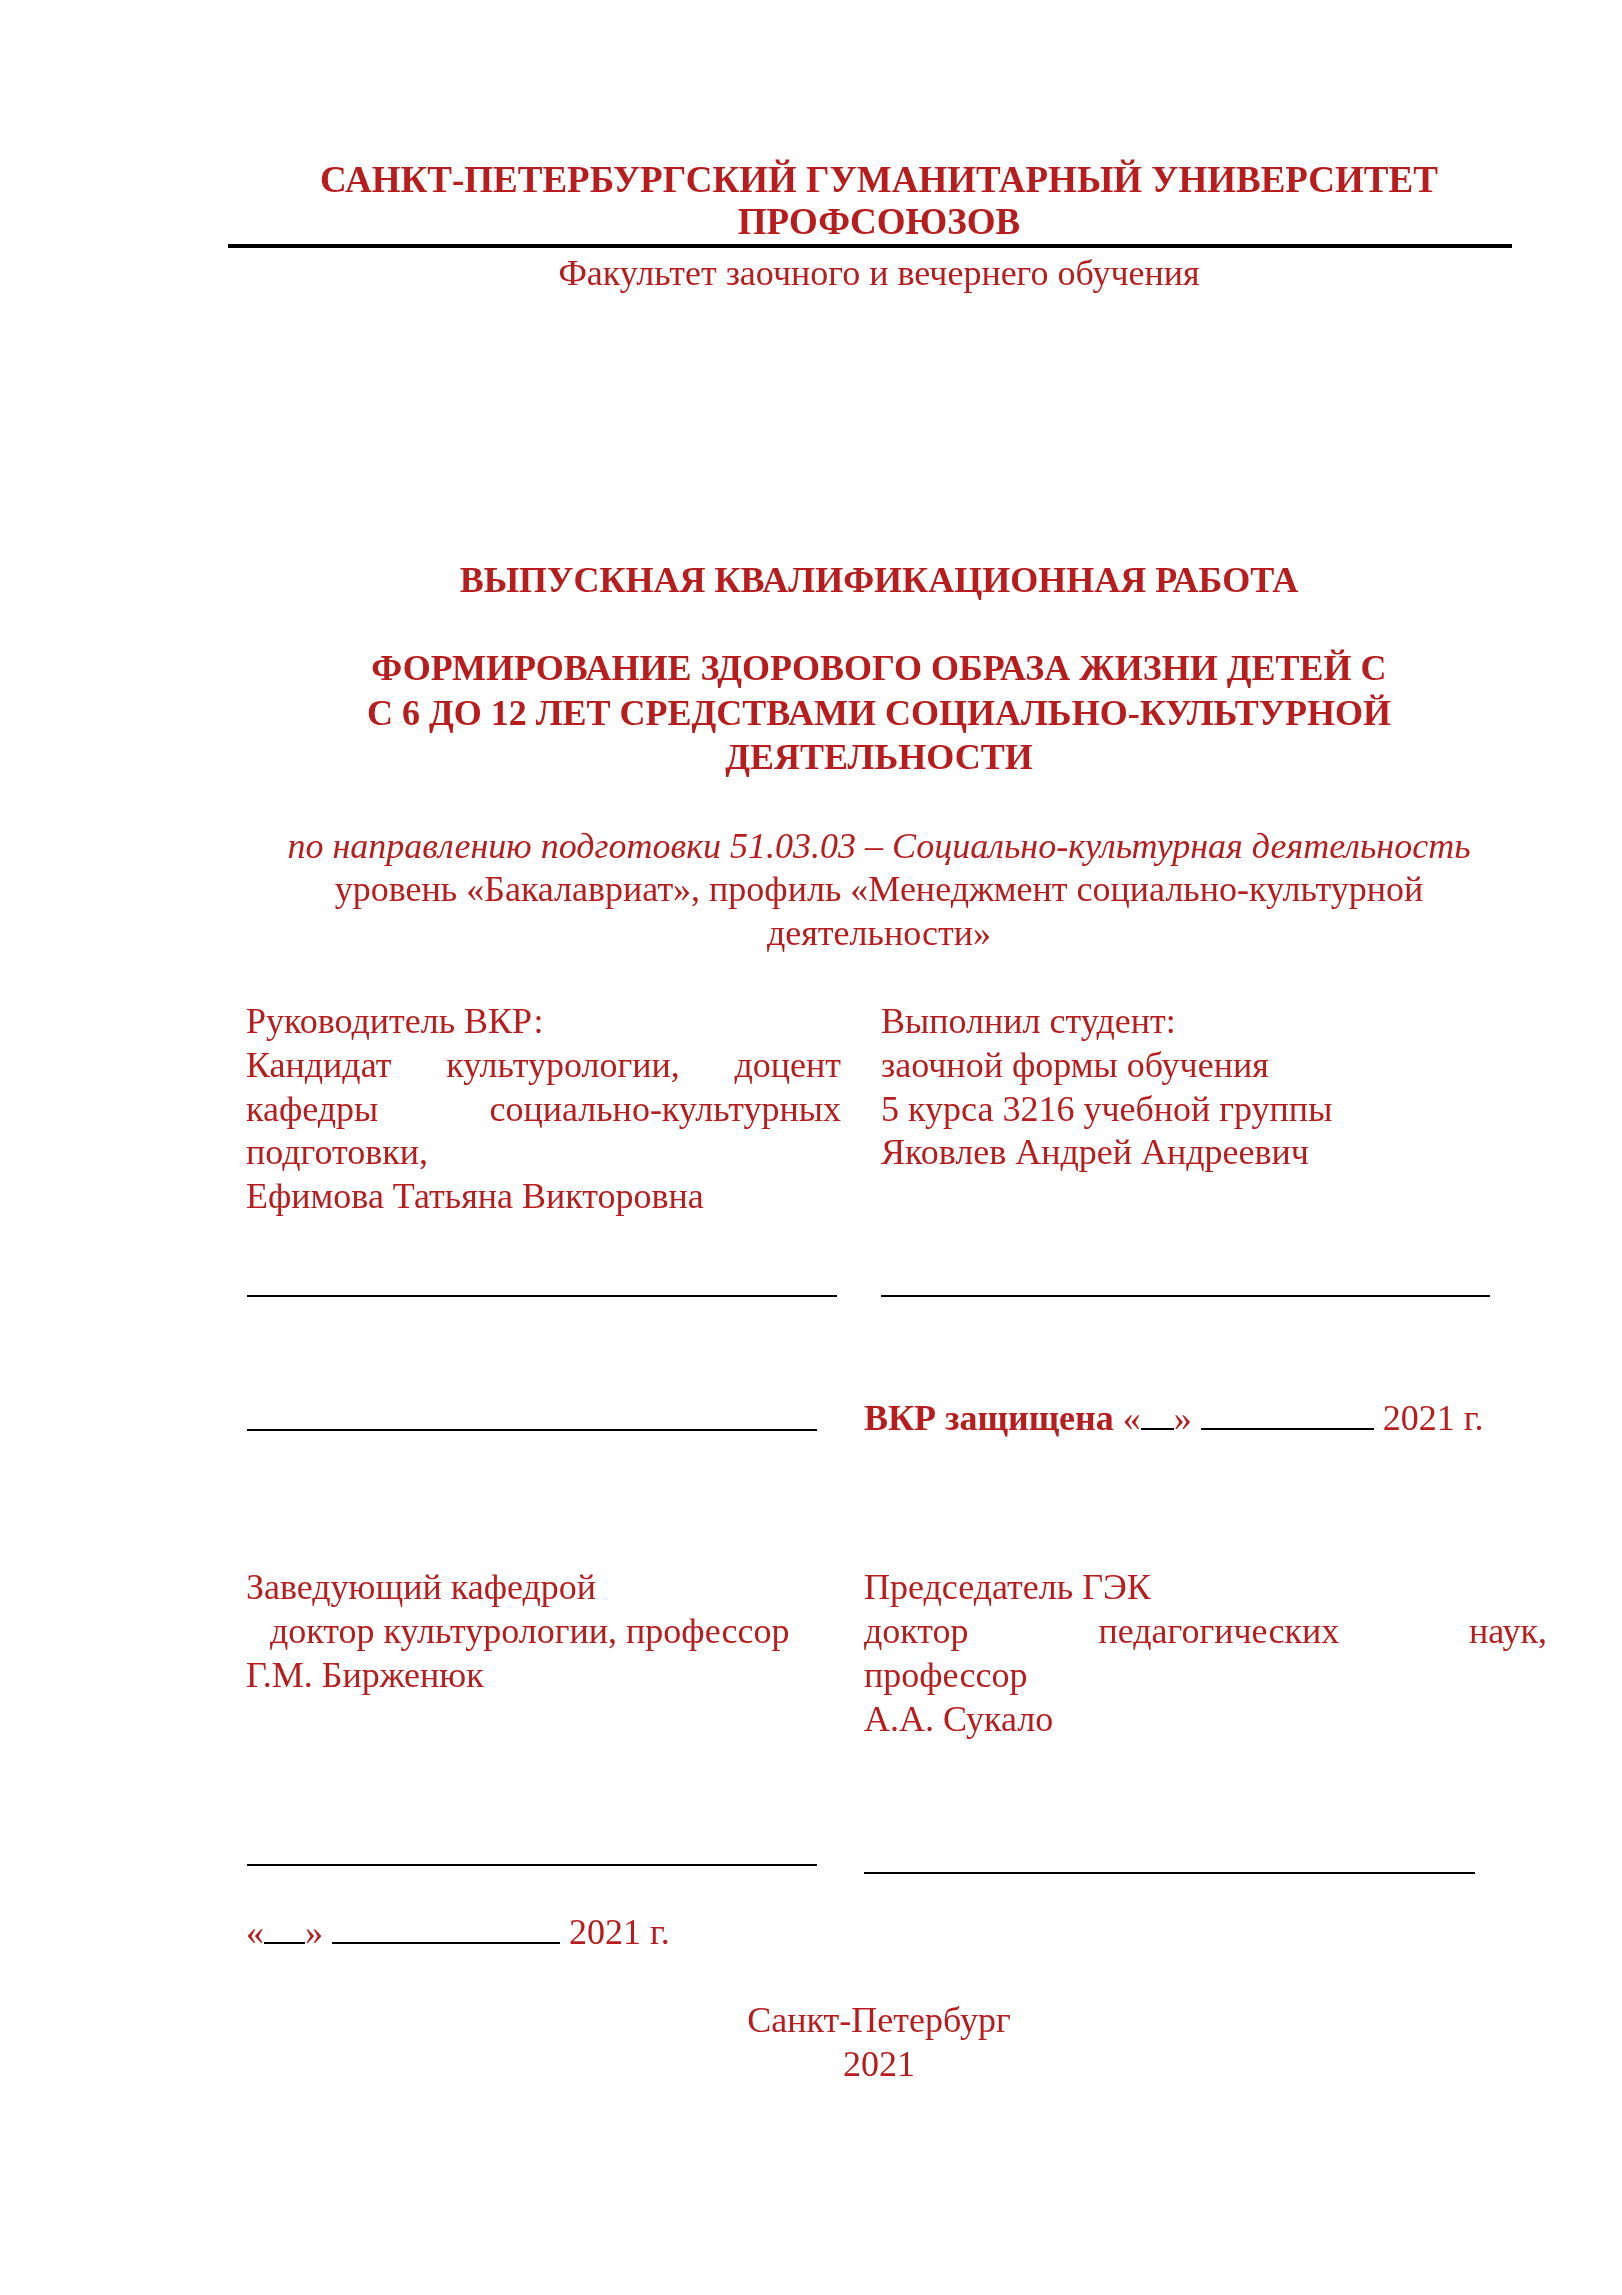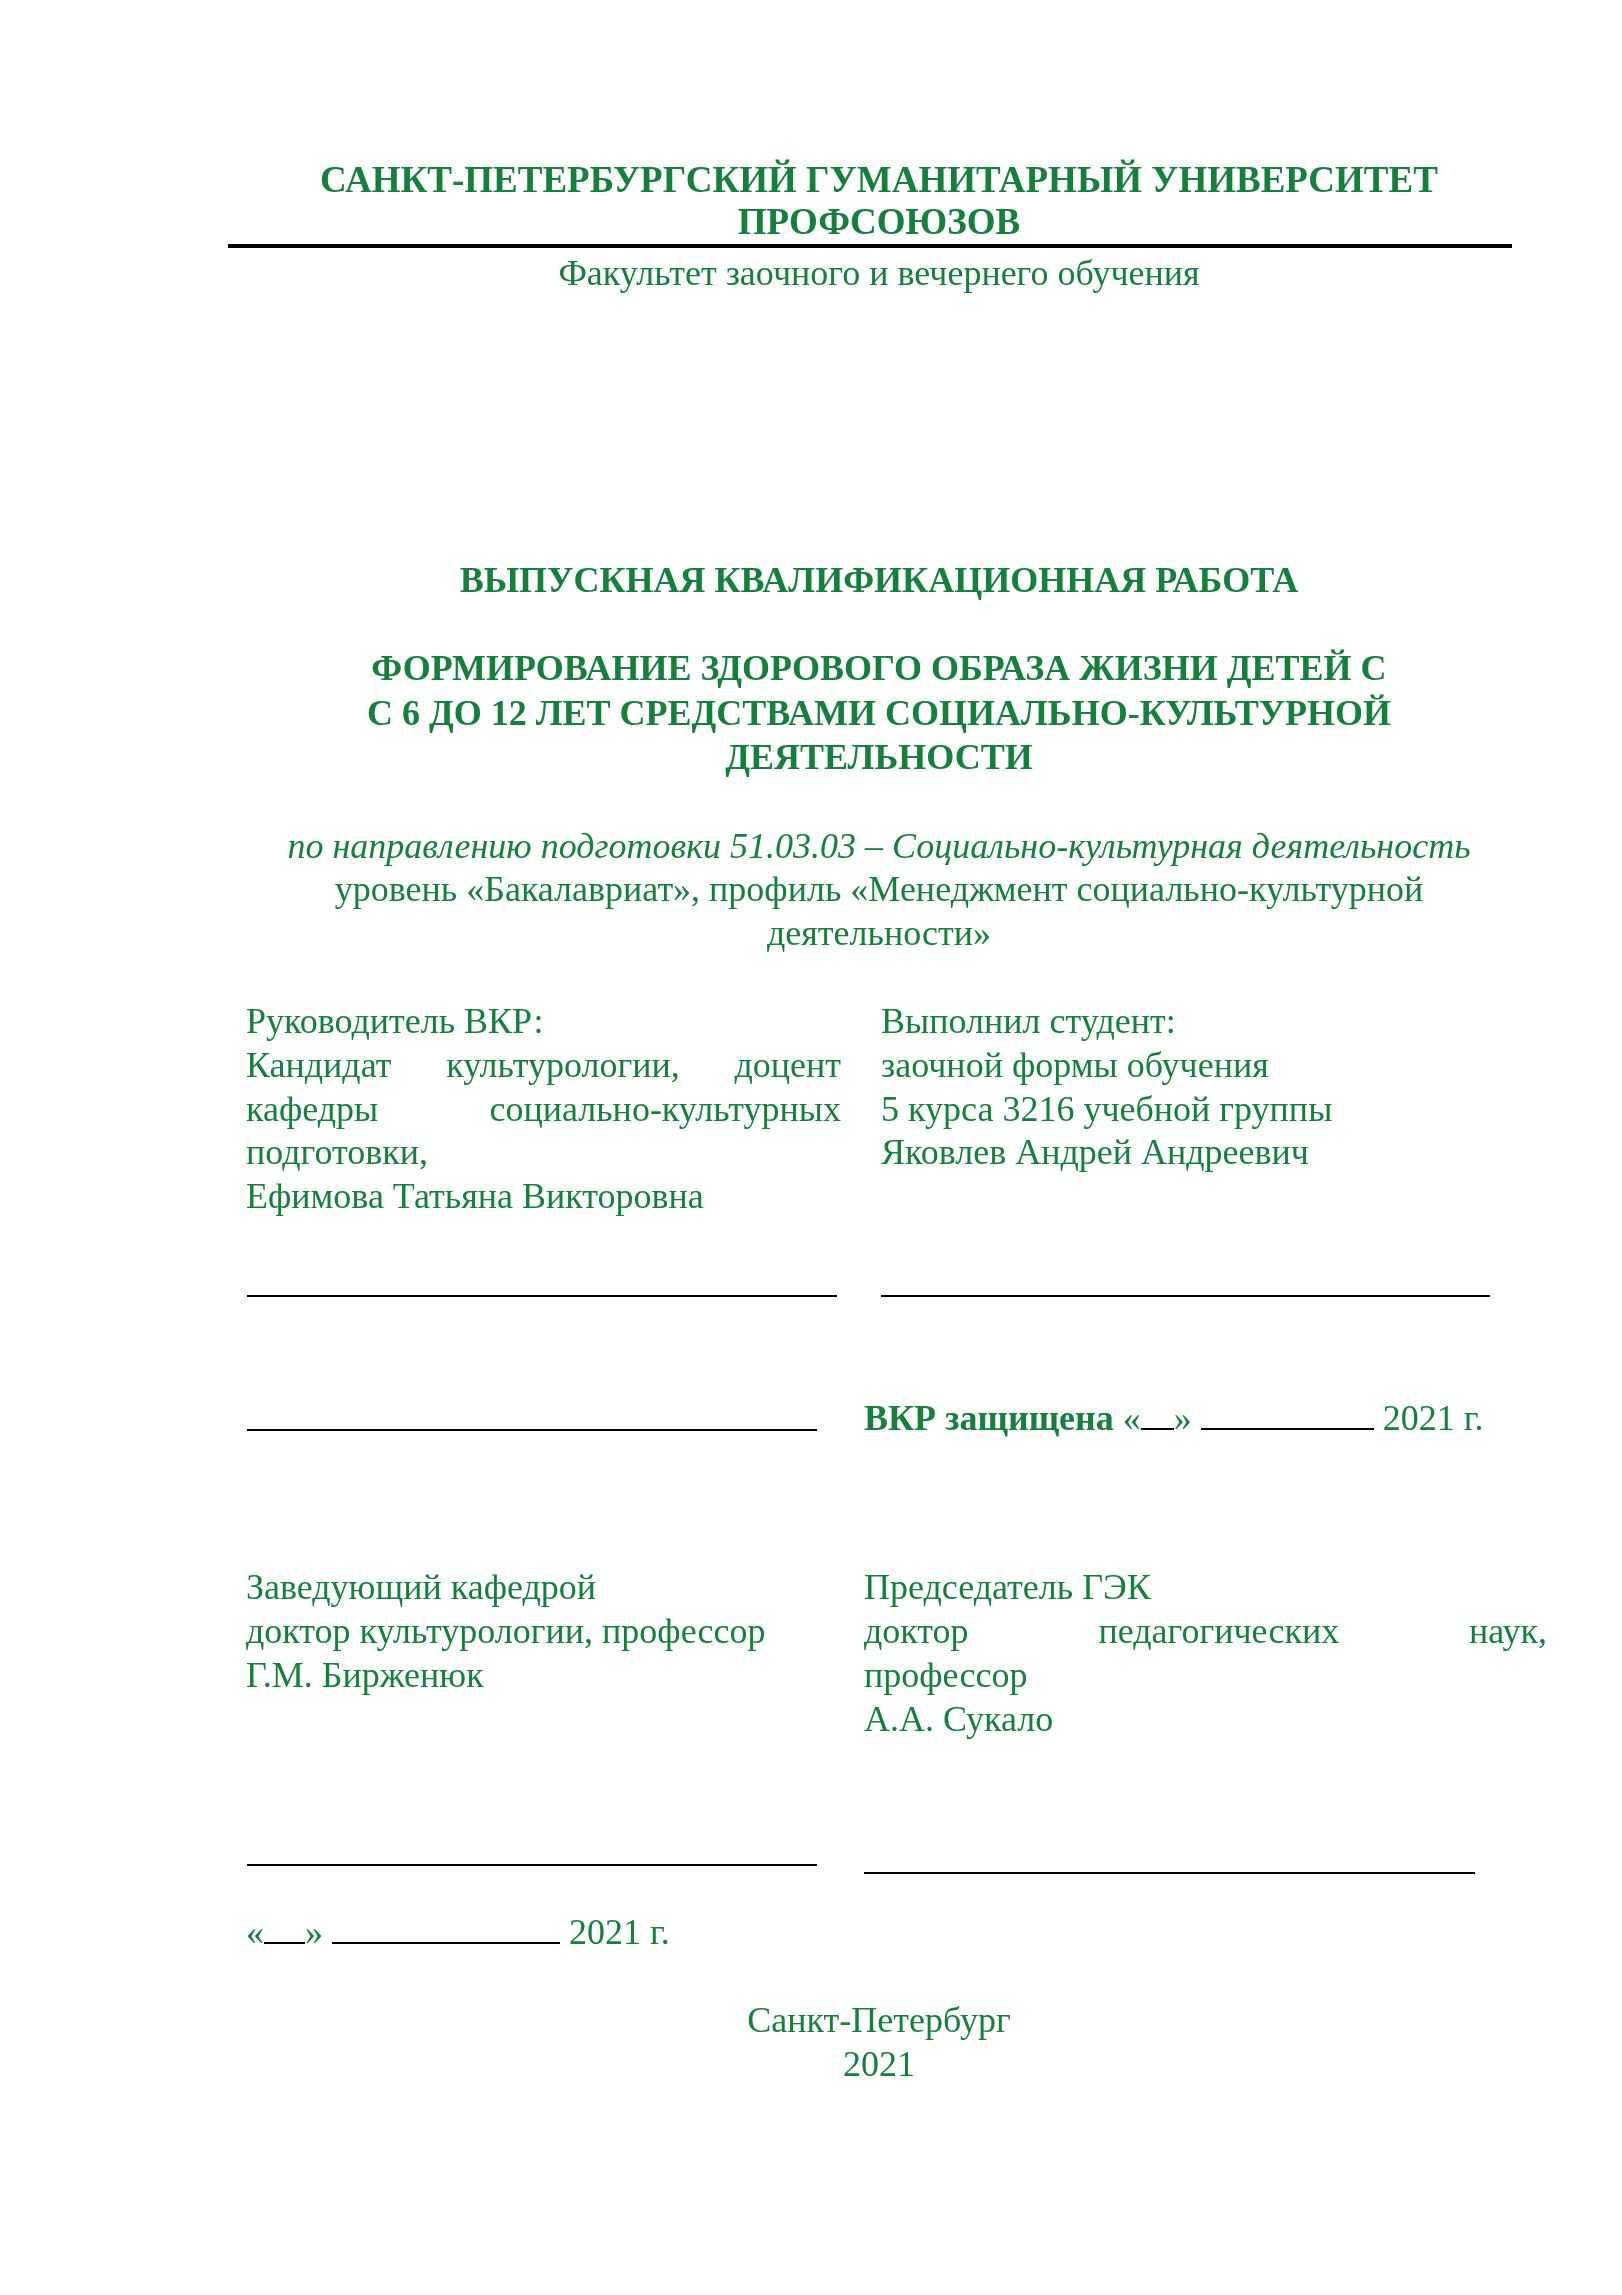--- a/index.html
+++ b/index.html
@@ -1,17 +1,17 @@
 <!DOCTYPE html>
 <html style="font-size:12.6px"><head>
 <meta charset="utf-8">
 <style>
   html, body { margin: 0; padding: 0; background: #ffffff; }
   body { width: 1623px; height: 2295px; position: relative; overflow: hidden; }
-  .page { position: absolute; left: 0; top: 0; width: 1623px; height: 2295px; background: #ffffff; color: #15803d;
+  .page { position: absolute; left: 0; top: 0; width: 1623px; height: 2295px; background: #ffffff; color: #b91c1c;
           font-family: "Liberation Serif", "DejaVu Serif", serif; font-size: 36px; }
   .line { position: absolute; white-space: nowrap; line-height: 44px; height: 44px; }
   .center { left: 246px; width: 1266px; text-align: center; }
   .bold { font-weight: bold; }
   .rule { position: absolute; left: 228px; top: 244px; width: 1284px; height: 3.9px; background: #000000; }
   .just { text-align: justify; text-align-last: justify; }
   .col-left { left: 246px; }
   .col-right { left: 881px; }
   .col-right2 { left: 864px; }
   .uline { position: absolute; height: 2.4px; background: #000; }
@@ -54,21 +54,21 @@
   </div>
 
   <div class="uline" style="left:247px; top:1429px; width:570px;"></div>
   <div class="line col-right2" style="top:1396px;">
     <span class="bold">ВКР защищена</span>
     <span> «<span class="blank" style="width:33px;"></span>» <span class="blank" style="width:173px;"></span> 2021 г.</span>
   </div>
 
   <div>
     <div class="line col-left" style="top:1565px;">Заведующий кафедрой</div>
-    <div class="line col-left" style="top:1609px;">доктор культурологии, профессор</div>
+    <div class="line col-left" style="top:1609px;margin-left:24px;">доктор культурологии, профессор</div>
     <div class="line col-left" style="top:1653px;">Г.М. Бирженюк</div>
     <div class="uline" style="left:247px; top:1864px; width:570px;"></div>
   </div>
 
   <div>
     <div class="line col-right2" style="top:1565px;">Председатель ГЭК</div>
     <div class="line col-right2" style="top:1609px; width:683px; display:flex; justify-content:space-between;">
       <span>доктор</span>
       <span>педагогических</span>
       <span>наук,</span>

